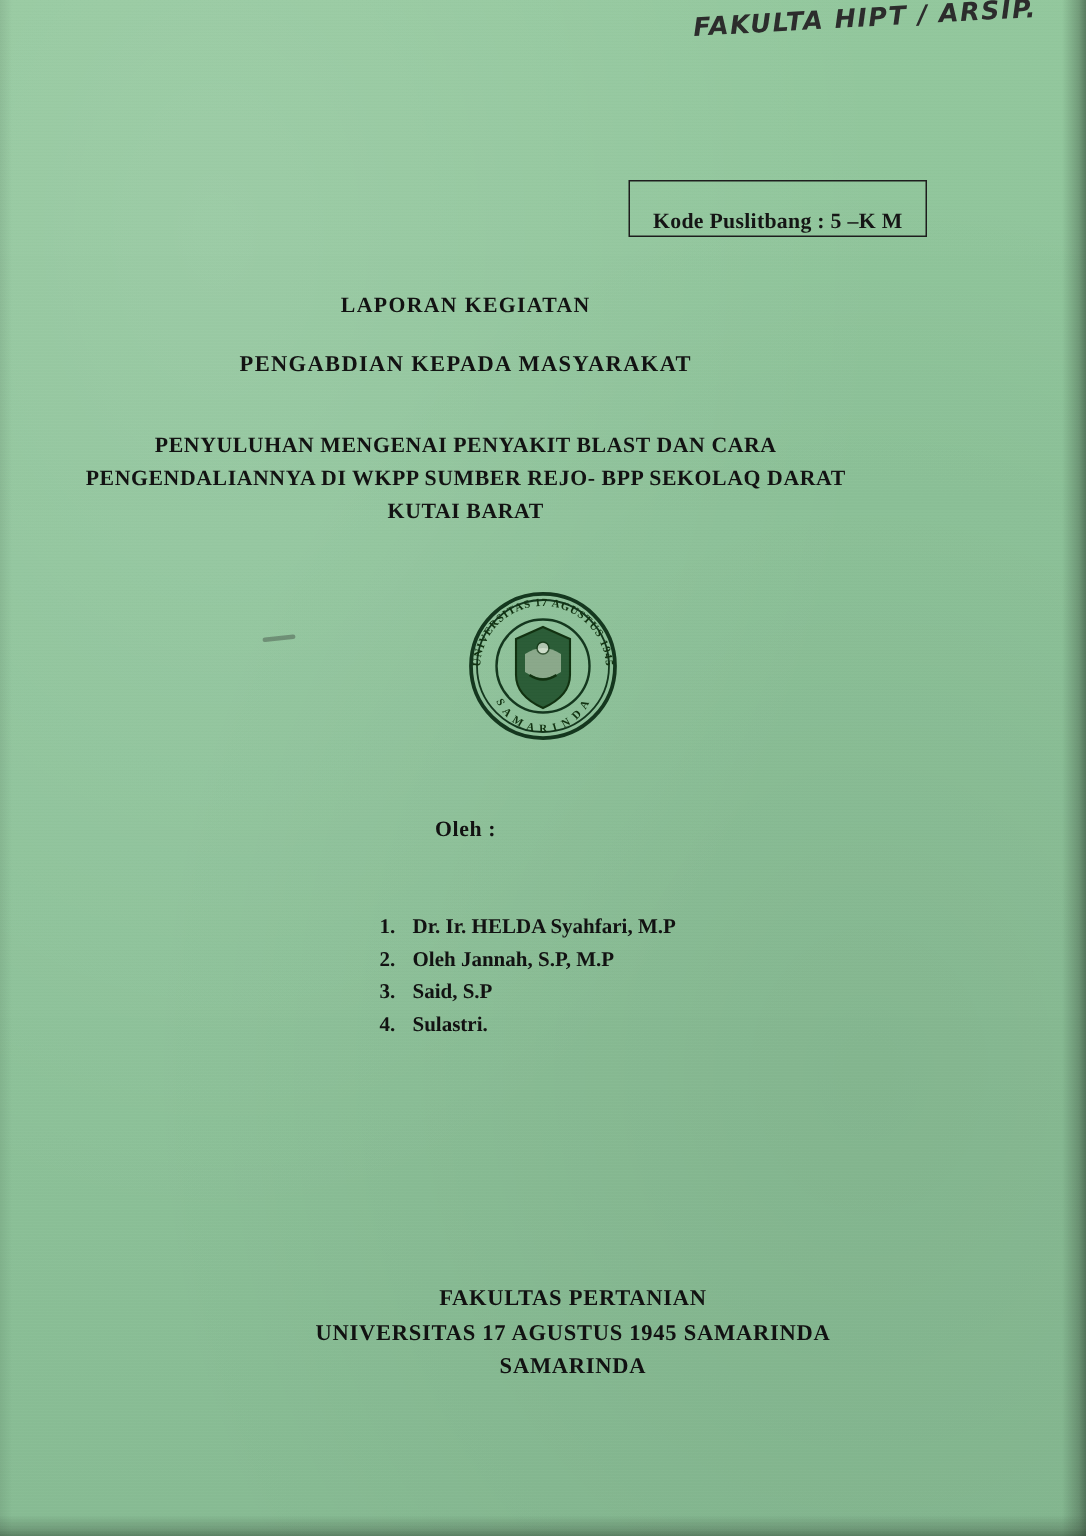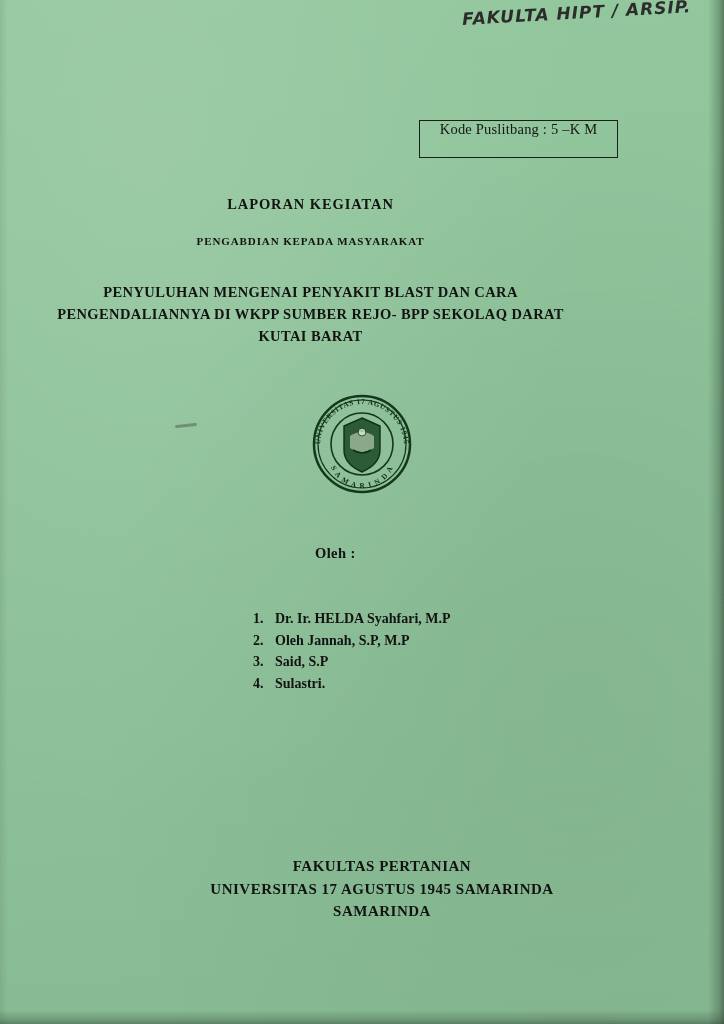--- a/index.html
+++ b/index.html
@@ -75,22 +75,23 @@
 
   
   .kode-box {
     position: absolute;
     top: 120px;
     left: 419px;
     width: 197px;
     height: 36px;
     border: 1.6px solid #1c1c1c;
     display: flex;
-    align-items: flex-start;
+    align-items: flex-end;
     justify-content: center;
+    font-weight: bold;
   }
   .kode-box span {
     font-size: 14.5px;
     color: #141414;
     letter-spacing: 0.2px;
     white-space: nowrap;
   }
 
   .title-block {
     position: absolute;
@@ -100,21 +101,21 @@
     text-align: center;
     color: #121212;
   }
   .title-line-1 {
     font-size: 14.5px;
     font-weight: bold;
     letter-spacing: 0.9px;
   }
   .title-line-2 {
     margin-top: 22px;
-    font-size: 11px;
+    font-size: 15px;
     font-weight: bold;
     letter-spacing: 0.9px;
   }
   .subtitle {
     margin-top: 34px;
     font-size: 14.5px;
     font-weight: bold;
     line-height: 22px;
     letter-spacing: 0.4px;
   }
@@ -144,21 +145,21 @@
     width: 22px;
     height: 3px;
     background: rgba(40,40,40,0.35);
     border-radius: 2px;
     transform: rotate(-6deg);
   }
 
   .oleh {
     position: absolute;
     top: 545px;
-    left: 315px;
+    left: 290px;
     font-size: 14.5px;
     font-weight: bold;
     color: #111;
     letter-spacing: 0.4px;
   }
 
   .authors {
     position: absolute;
     top: 608px;
     left: 253px;

